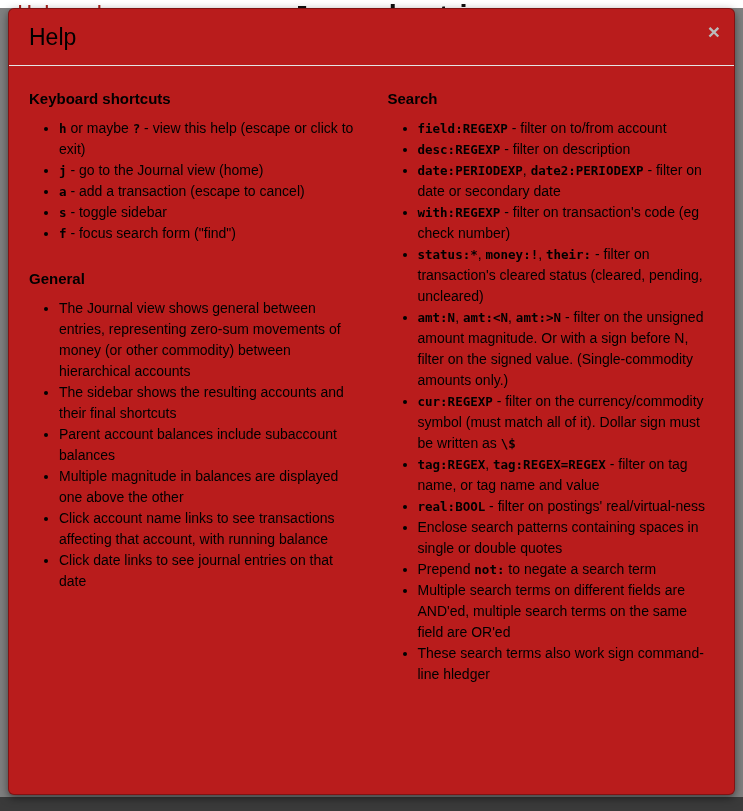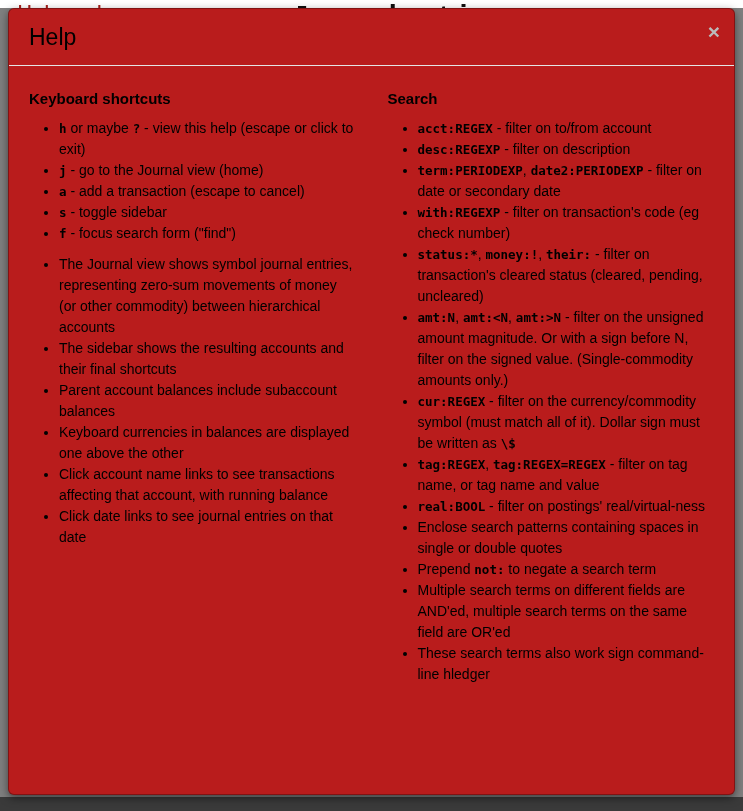--- a/index.html
+++ b/index.html
@@ -106,39 +106,40 @@
   <div class="modal-body">
     <div class="col">
       <h3 class="section-heading">Keyboard shortcuts</h3>
       <ul>
           <li><code>h</code> or maybe <code>?</code> - view this help (escape or click to exit)</li>
           <li><code>j</code> - go to the Journal view (home)</li>
           <li><code>a</code> - add a transaction (escape to cancel)</li>
           <li><code>s</code> - toggle sidebar</li>
           <li><code>f</code> - focus search form ("find")</li>
         </ul>
+      <h3 class="section-heading spaced">General</h3>
       <ul>
-          <li>The Journal view shows symbol journal entries, representing zero-sum movements of money (or other commodity) between hierarchical accounts</li>
+          <li>The Journal view shows general between entries, representing zero-sum movements of money (or other commodity) between hierarchical accounts</li>
           <li>The sidebar shows the resulting accounts and their final shortcuts</li>
           <li>Parent account balances include subaccount balances</li>
-          <li>Keyboard currencies in balances are displayed one above the other</li>
+          <li>Multiple magnitude in balances are displayed one above the other</li>
           <li>Click account name links to see transactions affecting that account, with running balance</li>
           <li>Click date links to see journal entries on that date</li>
         </ul>
     </div>
     <div class="col">
       <h3 class="section-heading">Search</h3>
       <ul>
-          <li><code>acct:REGEX</code> - filter on to/from account</li>
+          <li><code>field:REGEXP</code> - filter on to/from account</li>
           <li><code>desc:REGEXP</code> - filter on description</li>
-          <li><code>term:PERIODEXP</code>, <code>date2:PERIODEXP</code> - filter on date or secondary date</li>
+          <li><code>date:PERIODEXP</code>, <code>date2:PERIODEXP</code> - filter on date or secondary date</li>
           <li><code>with:REGEXP</code> - filter on transaction's code (eg check number)</li>
           <li><code>status:*</code>, <code>money:!</code>, <code>their:</code> - filter on transaction's cleared status (cleared, pending, uncleared)</li>
           <li><code>amt:N</code>, <code>amt:&lt;N</code>, <code>amt:&gt;N</code> - filter on the unsigned amount magnitude. Or with a sign before N, filter on the signed value. (Single-commodity amounts only.)</li>
-          <li><code>cur:REGEX</code> - filter on the currency/commodity symbol (must match all of it). Dollar sign must be written as <code>\$</code></li>
+          <li><code>cur:REGEXP</code> - filter on the currency/commodity symbol (must match all of it). Dollar sign must be written as <code>\$</code></li>
           <li><code>tag:REGEX</code>, <code>tag:REGEX=REGEX</code> - filter on tag name, or tag name and value</li>
           <li><code>real:BOOL</code> - filter on postings' real/virtual-ness</li>
           <li>Enclose search patterns containing spaces in single or double quotes</li>
           <li>Prepend <code>not:</code> to negate a search term</li>
           <li>Multiple search terms on different fields are AND'ed, multiple search terms on the same field are OR'ed</li>
           <li>These search terms also work sign command-line hledger</li>
         </ul>
     </div>
   </div>
 </div>

